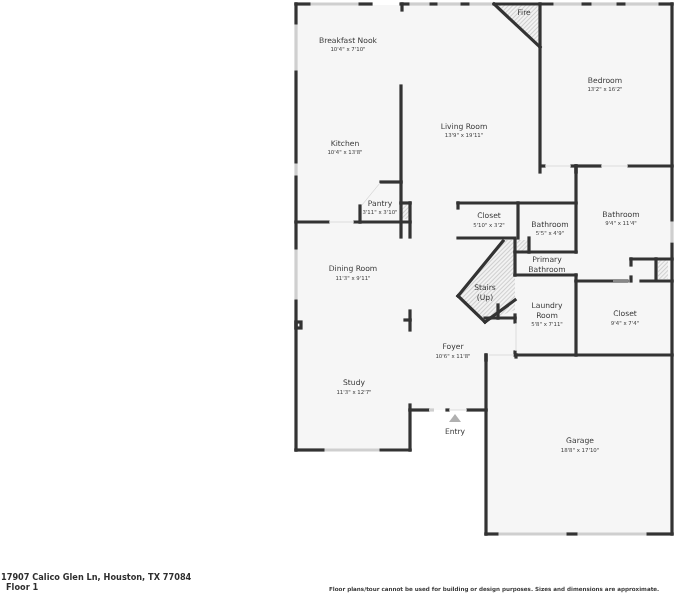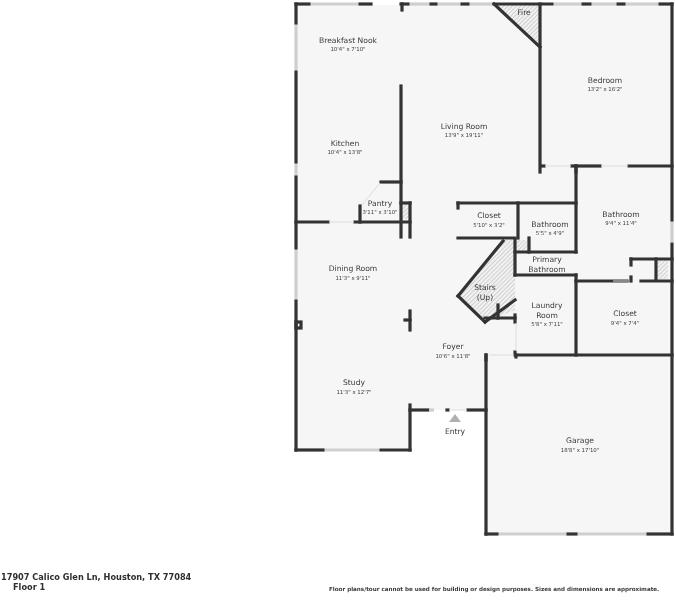--- a/index.html
+++ b/index.html
@@ -1,21 +1,21 @@
 <!DOCTYPE html>
 <html><head>
 <meta charset="utf-8">
 <style>
   html, body { margin:0; padding:0; background:#ffffff; }
   body { width:676px; height:600px; position:relative; overflow:hidden; font-family:"DejaVu Sans", sans-serif; }
   #plan { position:absolute; left:0; top:0; }
   .room-name { font-family:"DejaVu Sans", sans-serif; font-size:7.6px; fill:#3a3a3a; text-anchor:middle; }
   .room-dim { font-family:"DejaVu Sans", sans-serif; font-size:5.4px; fill:#3a3a3a; text-anchor:middle; }
   .footer-addr { position:absolute; left:1px; top:572px; font-size:8.2px; font-weight:bold; color:#2e2e2e; }
-  .footer-floor { position:absolute; left:13px; top:582px; font-size:8.2px; font-weight:bold; color:#2e2e2e; }
+  .footer-floor { position:absolute; left:6px; top:582px; font-size:8.2px; font-weight:bold; color:#2e2e2e; }
   .footer-disc { position:absolute; left:329px; top:586px; font-size:5.6px; font-weight:bold; color:#3a3a3a; white-space:nowrap; }
 </style>
 </head>
 <body>
 
 <svg id="plan" width="676" height="560" viewBox="0 0 676 560" xmlns="http://www.w3.org/2000/svg">
   <defs>
     <pattern id="hatch" patternUnits="userSpaceOnUse" width="3" height="3" patternTransform="rotate(45)">
       <rect width="3" height="3" fill="#f2f2f2"></rect>
       <line x1="0" y1="0" x2="0" y2="3" stroke="#9a9a9a" stroke-width="0.8"></line>

